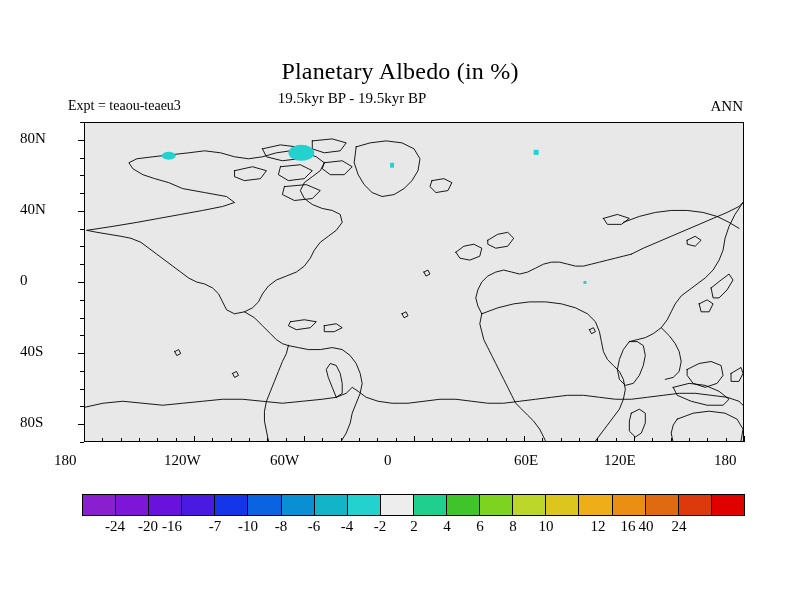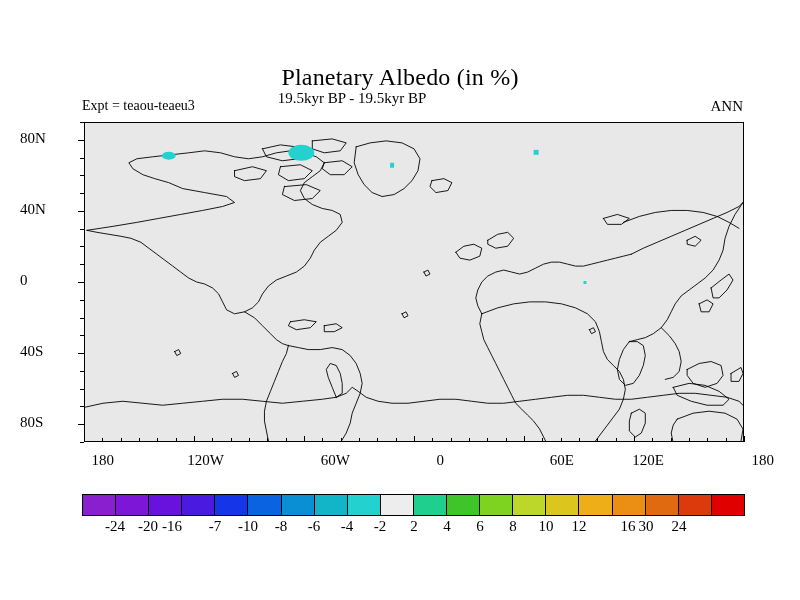--- a/index.html
+++ b/index.html
@@ -17,32 +17,31 @@
   }
 
   
   #title {
     position: absolute;
     left: 0; top: 58px;
     width: 800px;
     text-align: center;
     font-size: 24px;
     letter-spacing: 0.2px;
-    margin-top: 6px;
   }
   #subtitle {
     position: absolute;
     left: 0; top: 90px;
     width: 704px;
     text-align: center;
     font-size: 15px;
   }
   #expt-label {
     position: absolute;
-    left: 82px; top: 98px;
+    left: 68px; top: 98px;
     font-size: 14px;
     white-space: nowrap;
   }
   #season-label {
     position: absolute;
     right: 57px; top: 98px;
     font-size: 15px;
     white-space: nowrap;
   }
 
@@ -64,21 +63,21 @@
   .tick { position: absolute; background: #000; }
   .tick-x { width: 1px; height: 6px; top: 436px; }
   .tick-x-minor { width: 1px; height: 4px; top: 438px; }
   .tick-y { height: 1px; width: 6px; left: 78px; }
   .tick-y-minor { height: 1px; width: 4px; left: 80px; }
 
   .xlabel {
     position: absolute;
     top: 452px;
     font-size: 15px;
-    text-align: right;
+    text-align: left;
     width: 60px;
     margin-left: -30px;
   }
   .ylabel {
     position: absolute;
     font-size: 15px;
     width: 56px;
     left: 20px;
     margin-top: -10px;
   }
@@ -262,21 +261,21 @@
     <div class="tick tick-x-minor" style="left: 616px;"></div>
     <div class="tick tick-x" style="left: 634px;"></div>
     <div class="tick tick-x-minor" style="left: 652px;"></div>
     <div class="tick tick-x-minor" style="left: 671px;"></div>
     <div class="tick tick-x-minor" style="left: 689px;"></div>
     <div class="tick tick-x-minor" style="left: 707px;"></div>
     <div class="tick tick-x-minor" style="left: 726px;"></div>
     <div class="tick tick-x" style="left: 744px;"></div>
     <div class="xlabel" style="left: 84px;">180</div>
     <div class="xlabel" style="left: 194px;">120W</div>
-    <div class="xlabel" style="left: 320px;">60W</div>
+    <div class="xlabel" style="left: 300px;">60W</div>
     <div class="xlabel" style="left: 414px;">0</div>
     <div class="xlabel" style="left: 544px;">60E</div>
     <div class="xlabel" style="left: 634px;">120E</div>
     <div class="xlabel" style="left: 744px;">180</div>
     <div class="tick tick-y-minor" style="top: 442px;"></div>
     <div class="tick tick-y" style="top: 424px;"></div>
     <div class="tick tick-y-minor" style="top: 406px;"></div>
     <div class="tick tick-y-minor" style="top: 389px;"></div>
     <div class="tick tick-y-minor" style="top: 371px;"></div>
     <div class="tick tick-y" style="top: 353px;"></div>
@@ -330,17 +329,17 @@
     <div class="cb-label" style="left: 166px;">-10</div>
     <div class="cb-label" style="left: 199px;">-8</div>
     <div class="cb-label" style="left: 232px;">-6</div>
     <div class="cb-label" style="left: 265px;">-4</div>
     <div class="cb-label" style="left: 298px;">-2</div>
     <div class="cb-label" style="left: 332px;">2</div>
     <div class="cb-label" style="left: 365px;">4</div>
     <div class="cb-label" style="left: 398px;">6</div>
     <div class="cb-label" style="left: 431px;">8</div>
     <div class="cb-label" style="left: 464px;">10</div>
-    <div class="cb-label" style="left: 497px;">12</div>
+    <div class="cb-label" style="left: 516px;">12</div>
     <div class="cb-label" style="left: 546px;">16</div>
-    <div class="cb-label" style="left: 564px;">30</div>
+    <div class="cb-label" style="left: 564px;">40</div>
     <div class="cb-label" style="left: 597px; font-family: Liberation Serif, serif;">24</div>
   </div>
 
 </body></html>

